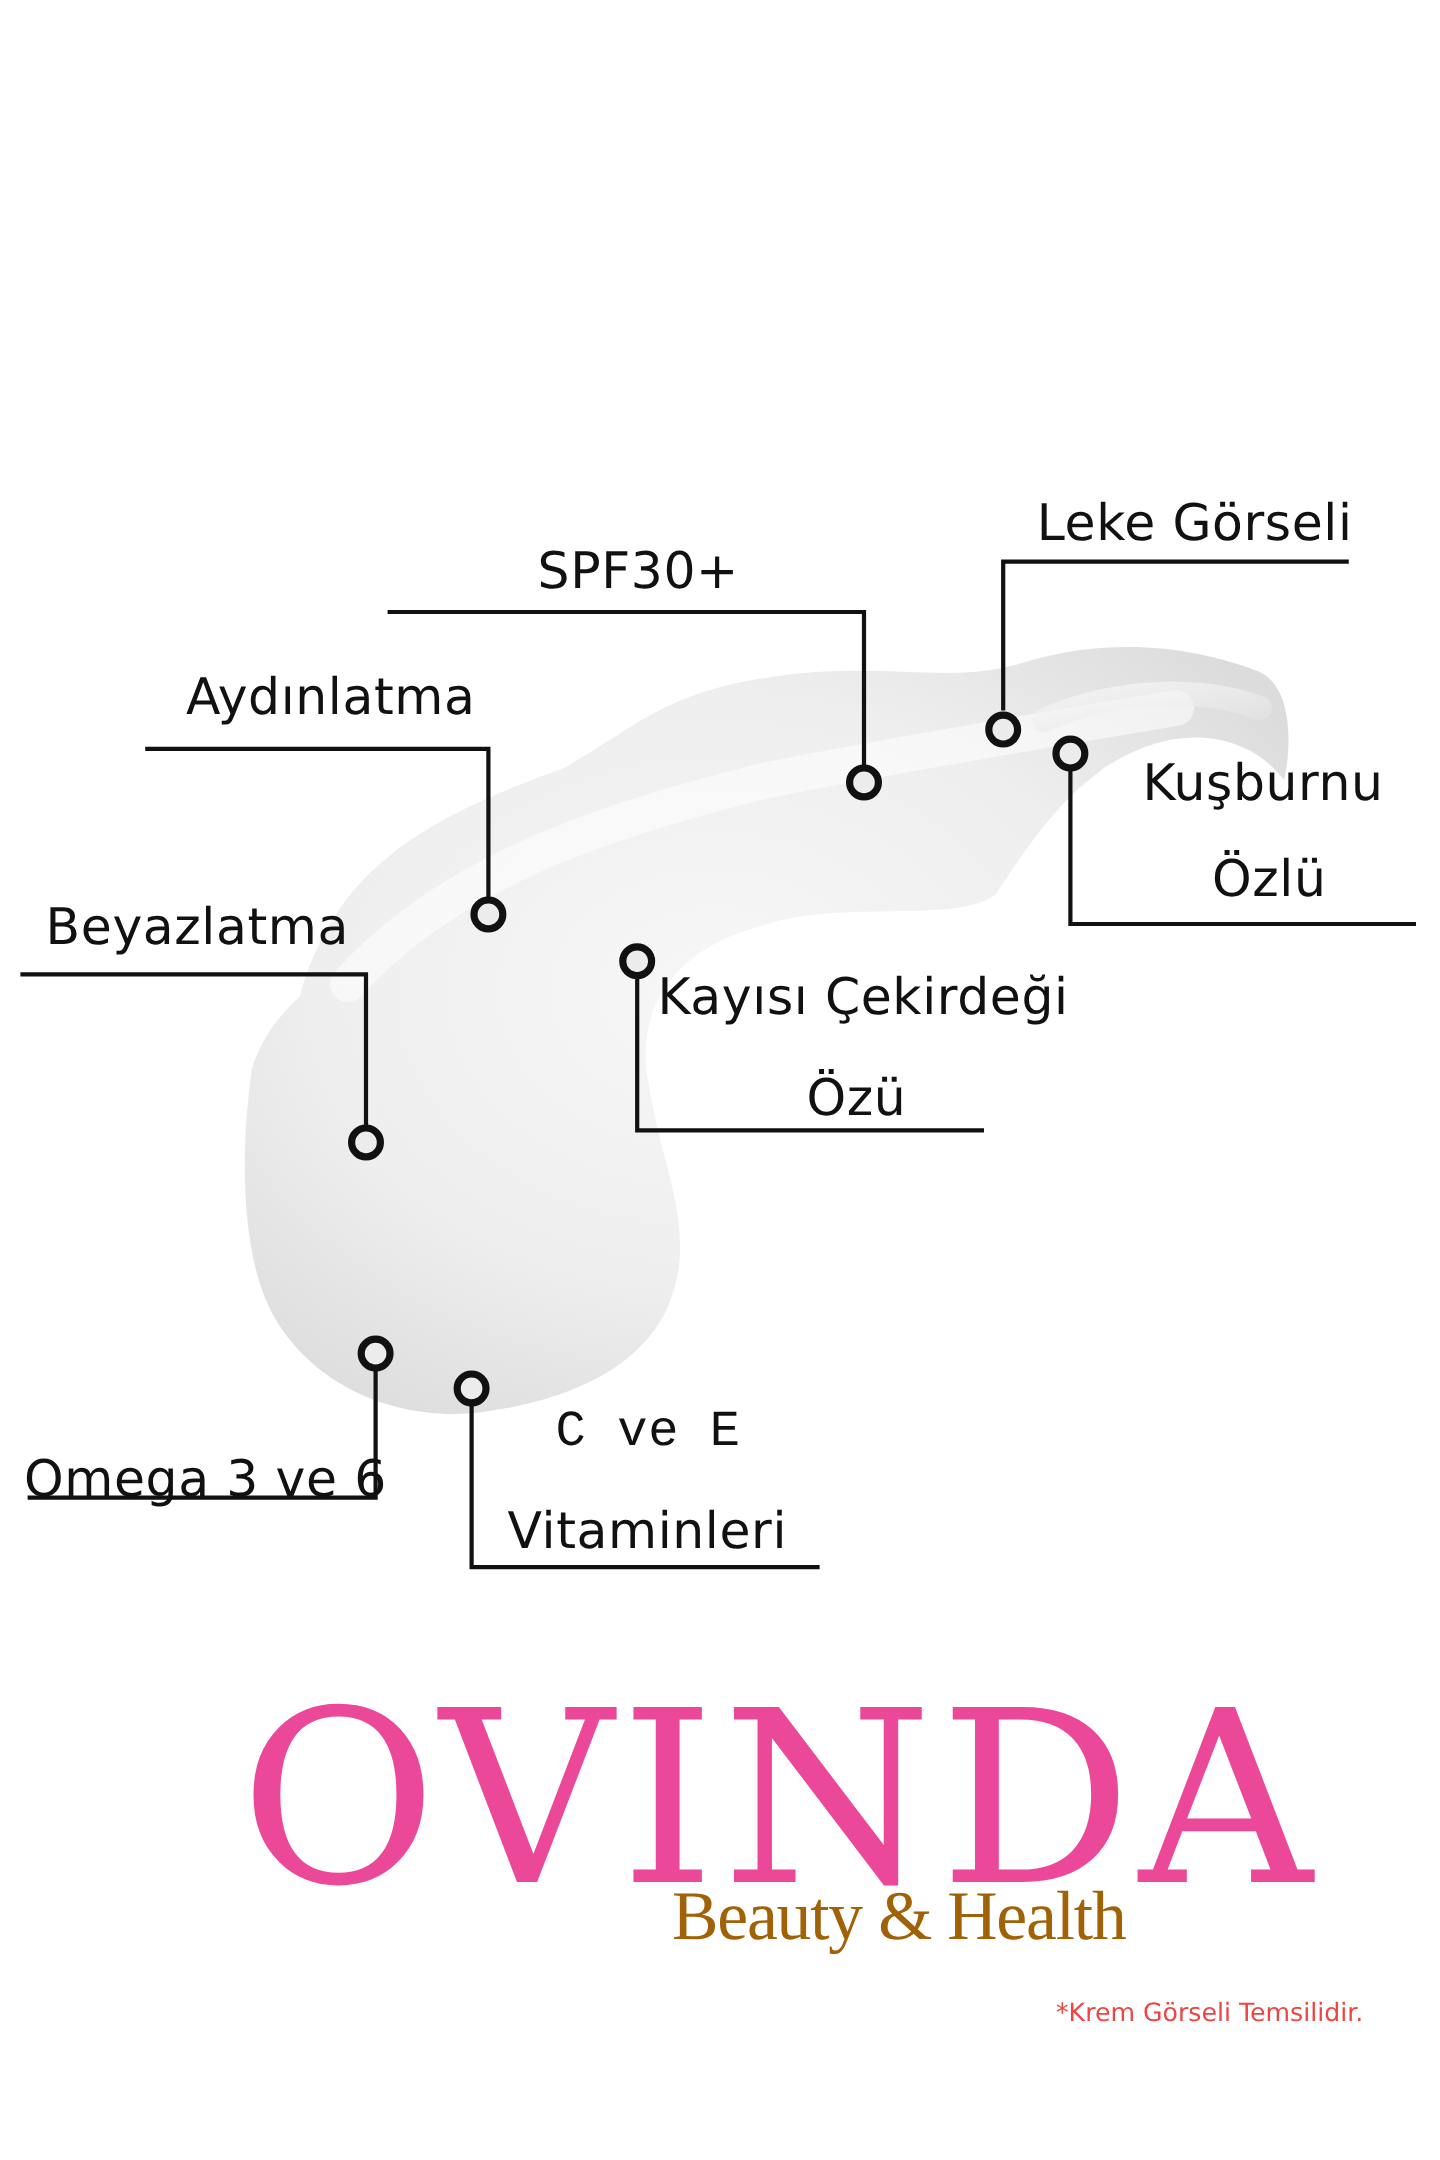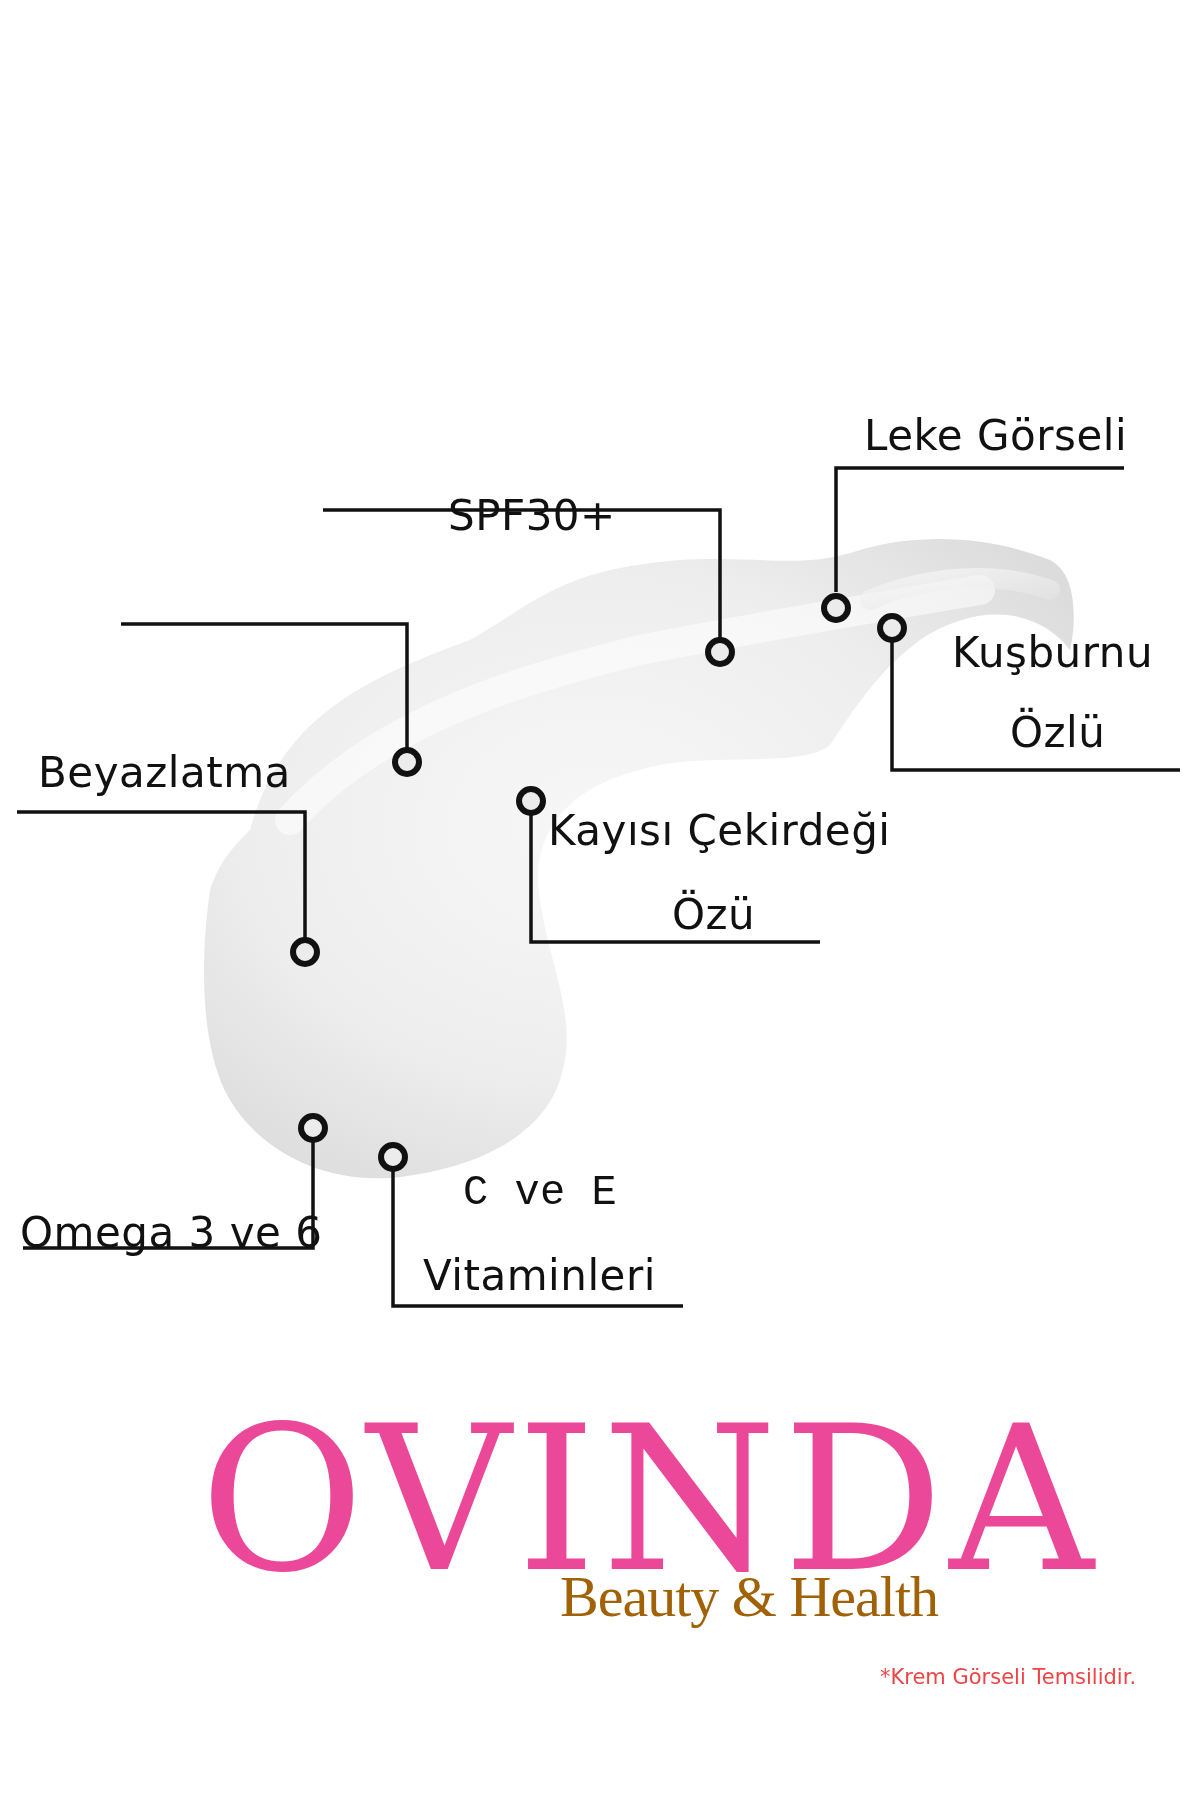--- a/index.html
+++ b/index.html
@@ -115,24 +115,25 @@
       <circle cx="836" cy="608" r="12"></circle>
       <circle cx="407" cy="762" r="12"></circle>
       <circle cx="892" cy="628" r="12"></circle>
       <circle cx="305" cy="952" r="12"></circle>
       <circle cx="531" cy="801" r="12"></circle>
       <circle cx="313" cy="1128" r="12"></circle>
       <circle cx="393" cy="1157" r="12"></circle>
     </g>
   </svg>
 
-  <div class="label" style="left:448px; top:455px;margin-top:40px;">SPF30+</div>
+  <div class="label" style="left:448px; top:455px;">SPF30+</div>
 
   <div class="label" style="left:864px; top:415px;">Leke Görseli</div>
 
+  <div class="label" style="left:155px; top:560px;">Aydınlatma</div>
 
   <div class="label" style="left:952px; top:632px;">Kuşburnu</div>
   <div class="label" style="left:1010px; top:712px;">Özlü</div>
 
   <div class="label" style="left:38px; top:752px;">Beyazlatma</div>
 
   <div class="label" style="left:548px; top:810px;">Kayısı Çekirdeği</div>
   <div class="label" style="left:672px; top:894px;">Özü</div>
 
   <div class="label" style="left:20px; top:1212px;">Omega 3 ve 6</div>

